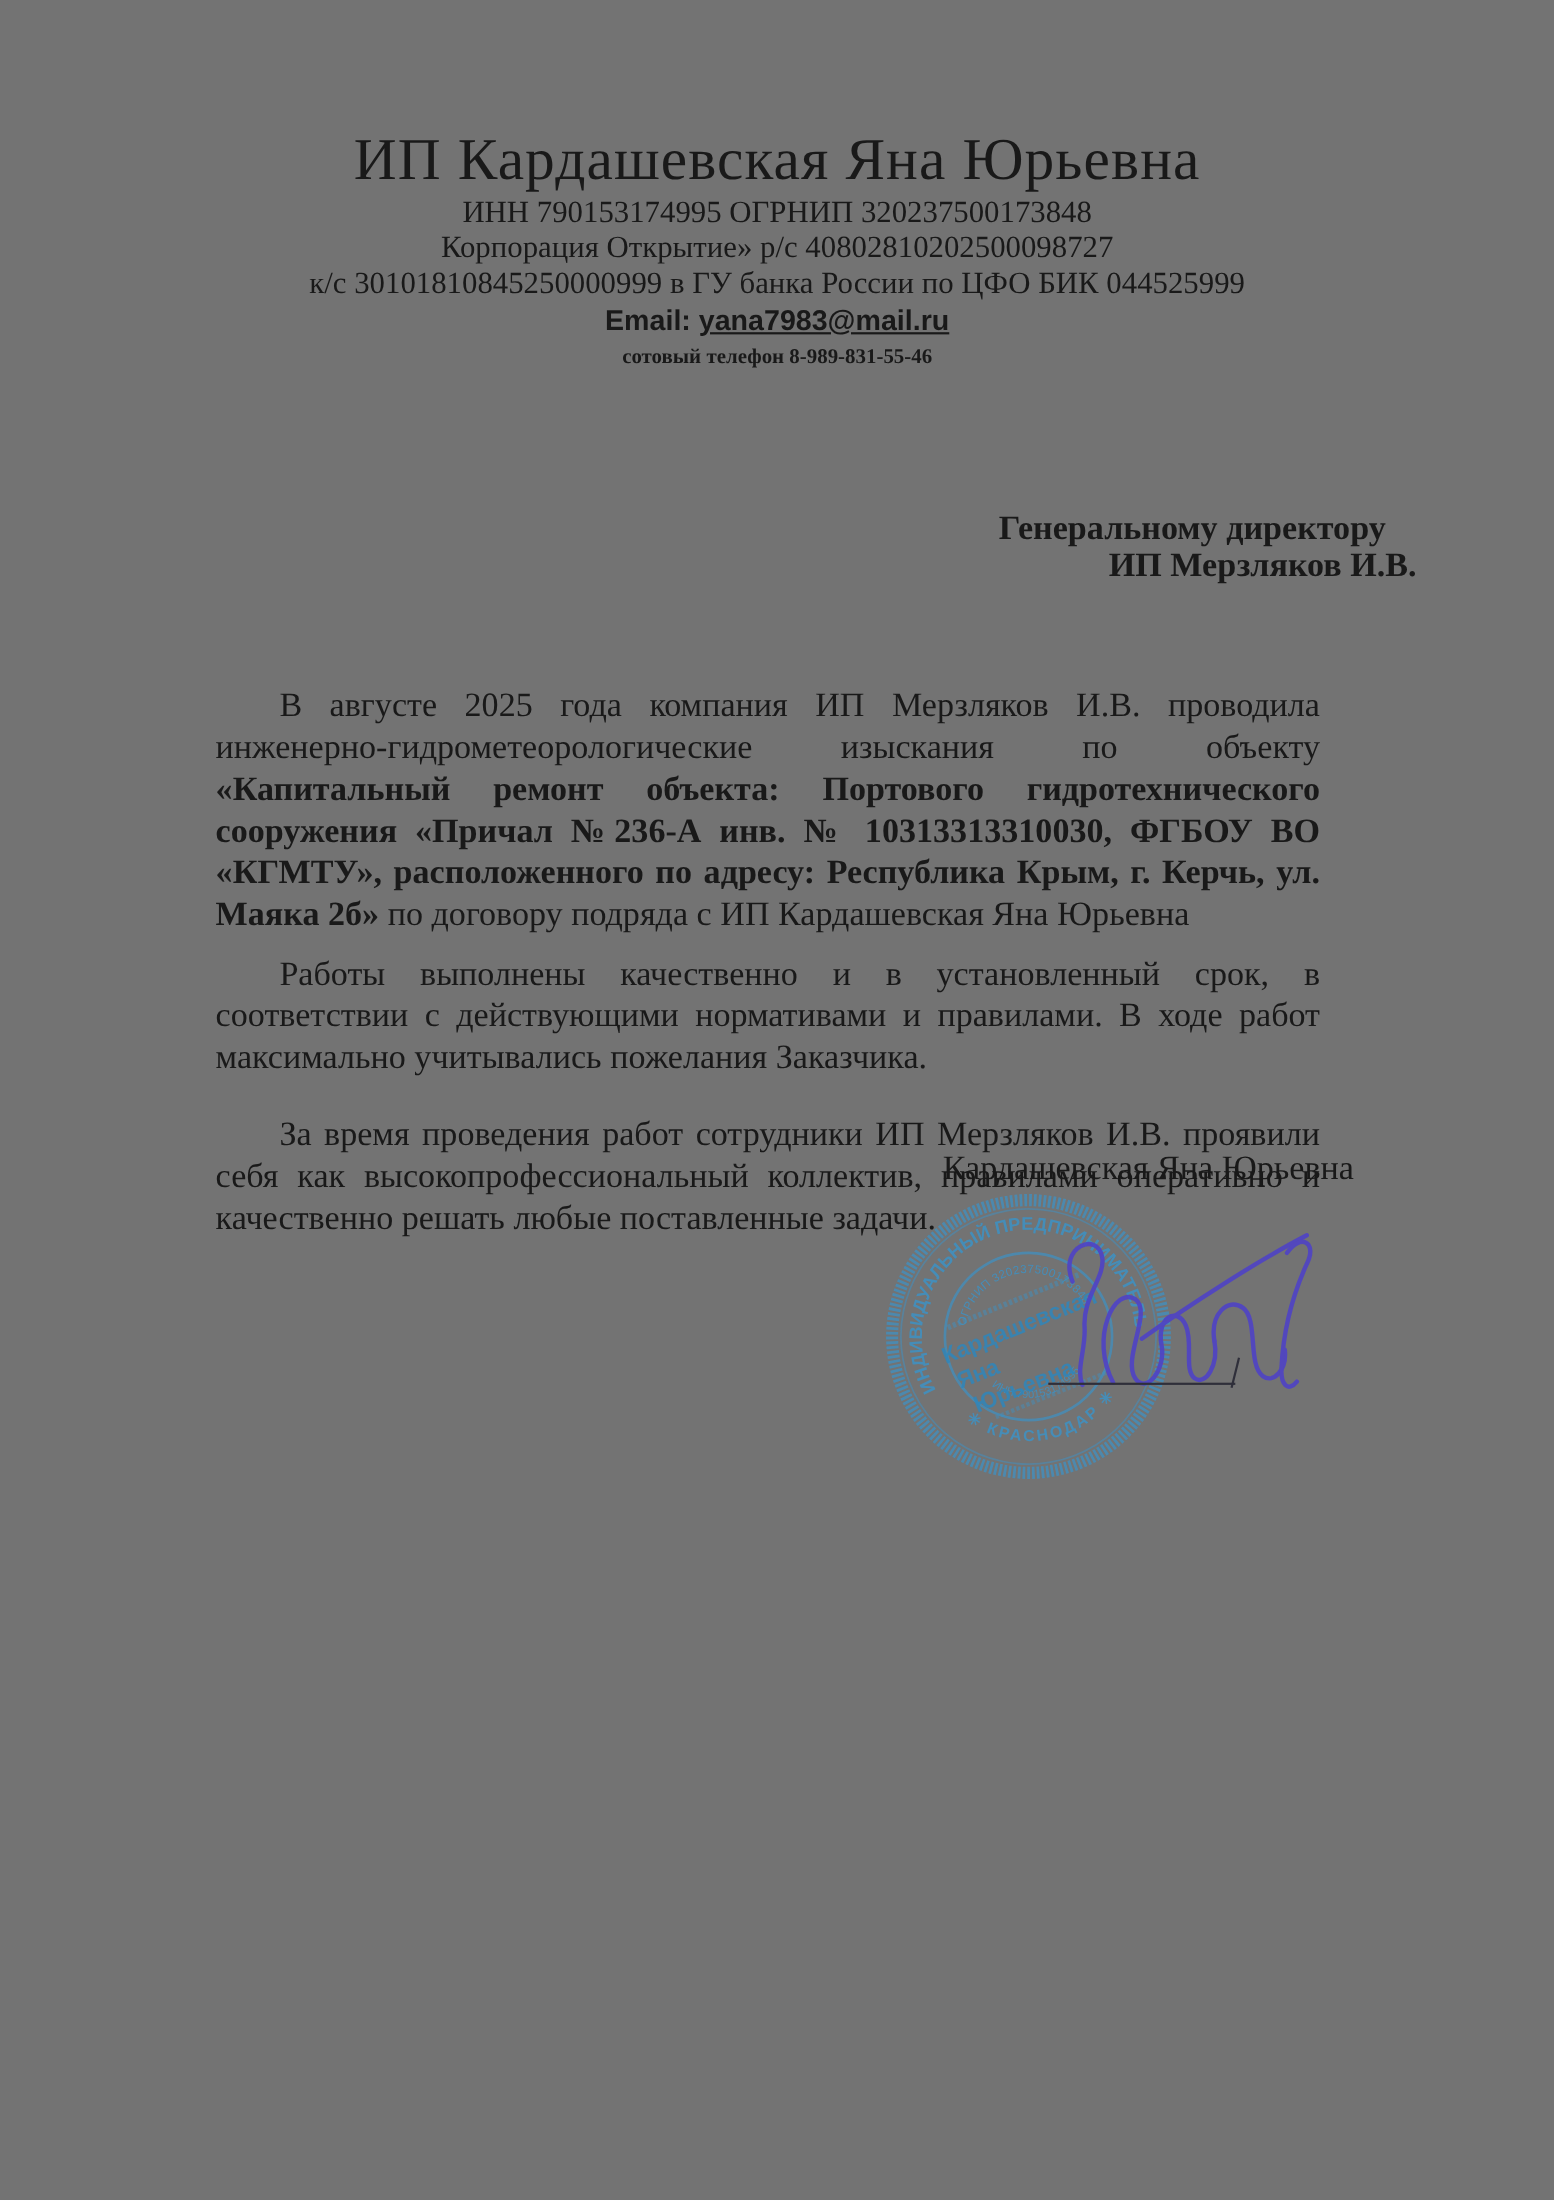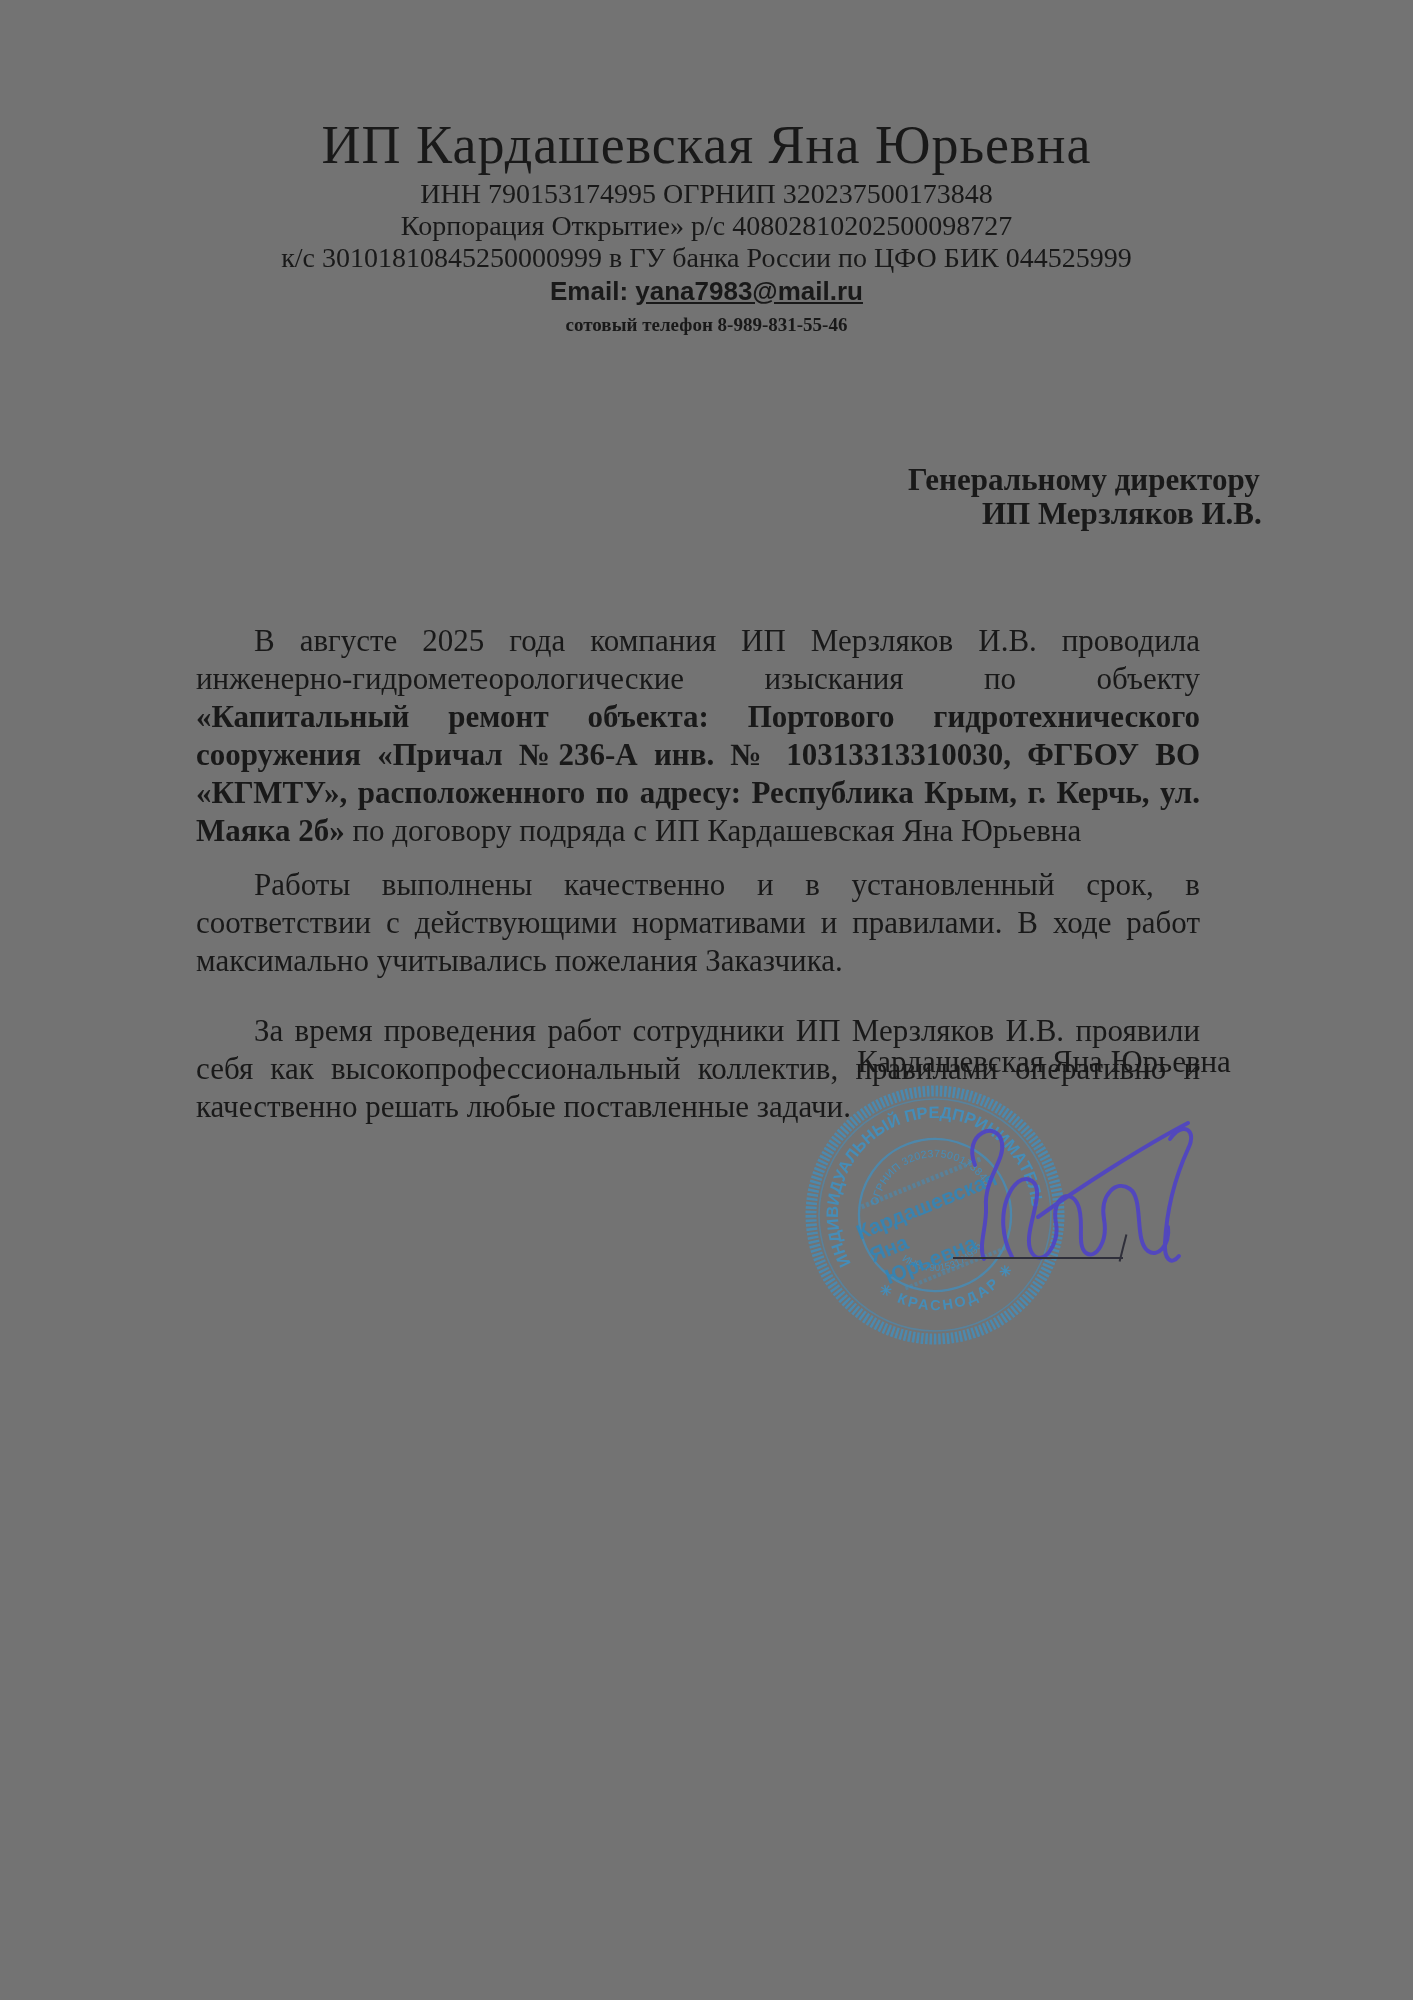--- a/index.html
+++ b/index.html
@@ -27,21 +27,21 @@
     font-family:"Liberation Sans", sans-serif;
     font-size:26px;line-height:34px;font-weight:bold;white-space:nowrap;
   }
   .h-email a{color:#191919;text-decoration:underline;}
   .h-phone{font-size:19px;line-height:34px;font-weight:bold;white-space:nowrap;}
   
   .addr1,.addr2{
     position:absolute;font-size:31px;font-weight:bold;white-space:nowrap;
   }
   .addr1{left:908px;top:462px;}
-  .addr2{left:982px;top:496px;text-align:center;}
+  .addr2{left:1008px;top:496px;text-align:center;}
   
   .body-text{
     position:absolute;left:180px;top:606px;width:1036px;
     font-size:31px;line-height:38px;text-align:justify;
   }
   .body-text p{margin:16px;text-indent:58px;}
   .body-text p + p{margin-top:0;}
   .body-text p.gap{margin-top:32px;}
   .b{font-weight:bold;}
   

